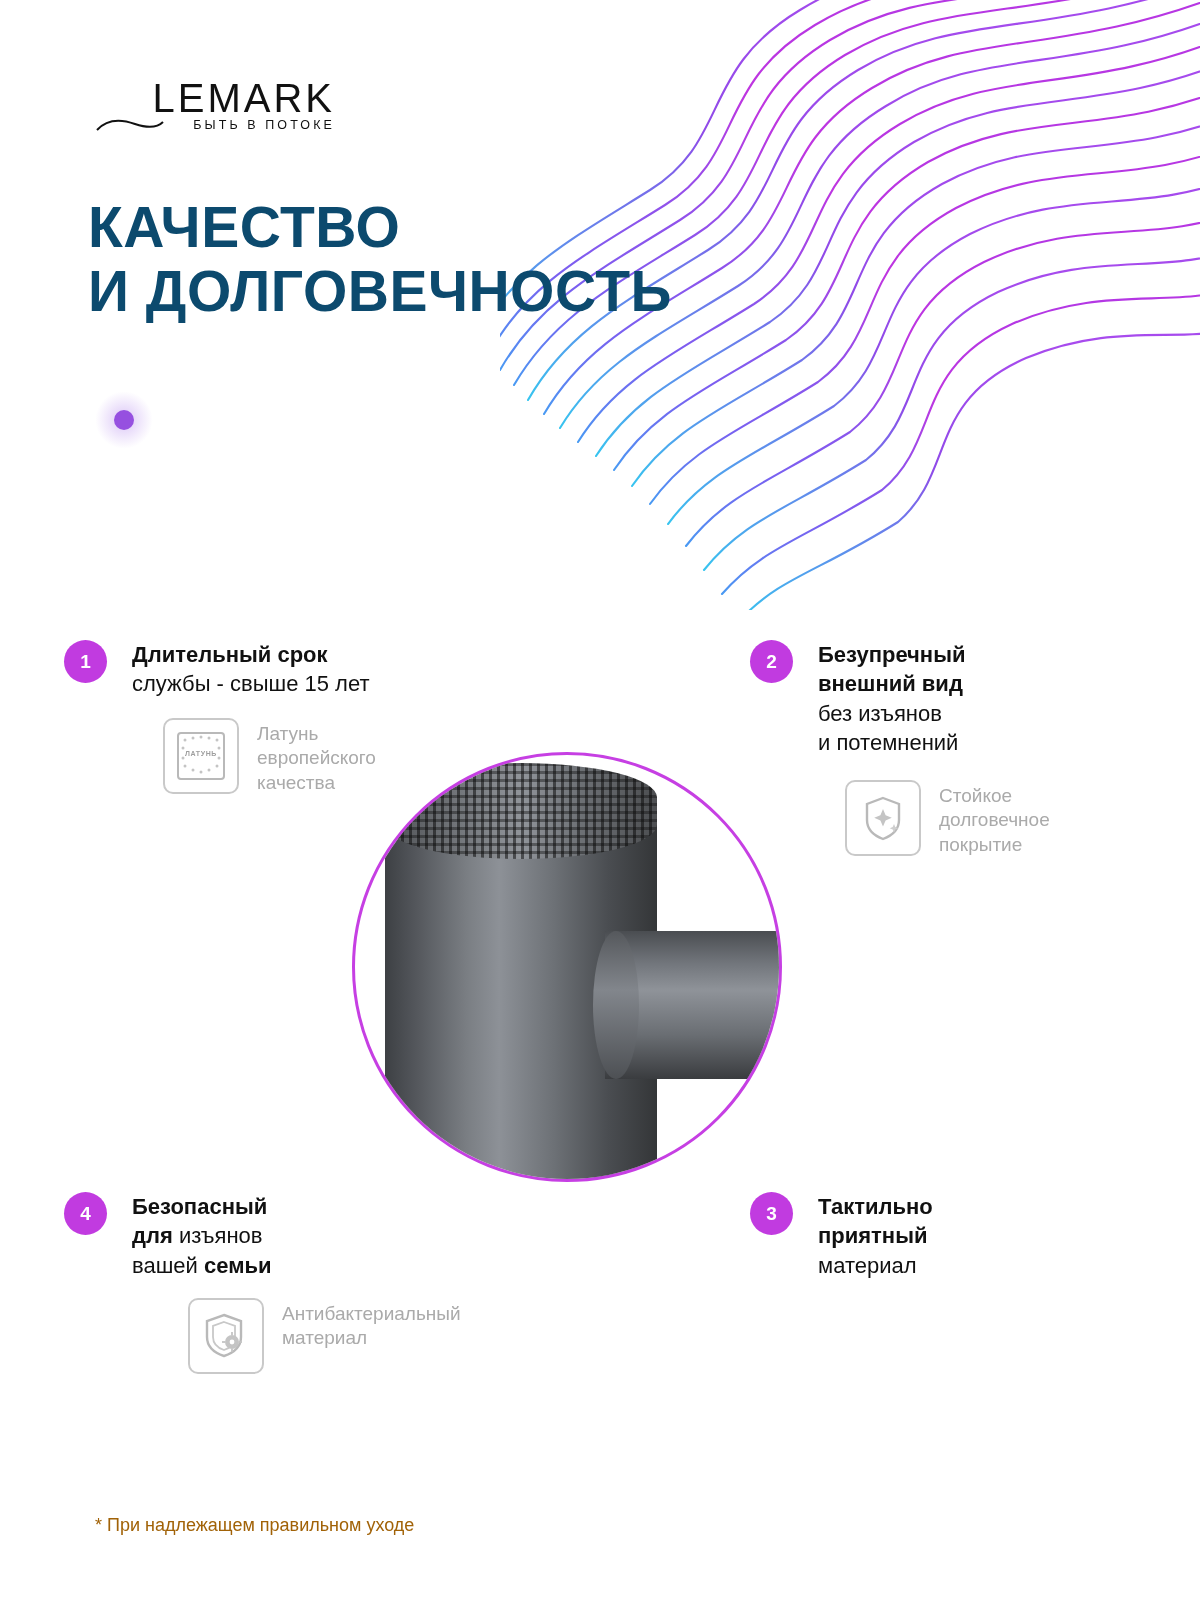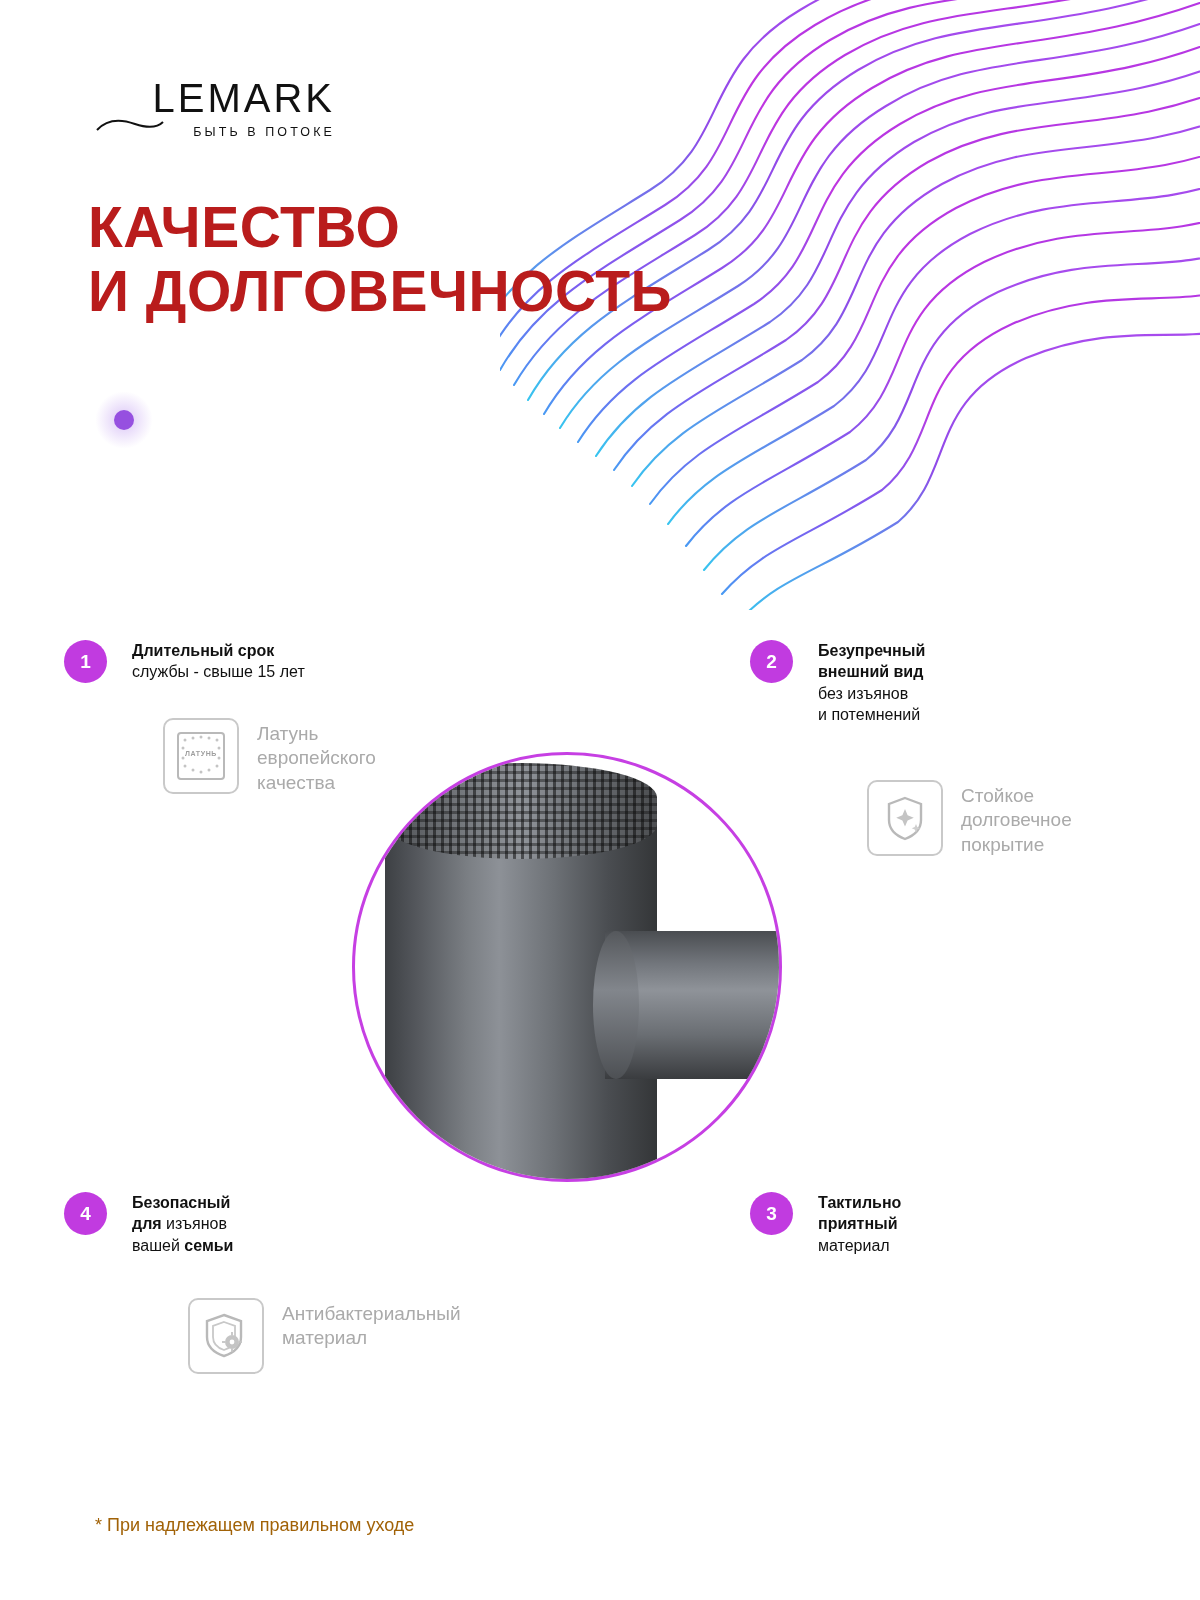--- a/index.html
+++ b/index.html
@@ -40,41 +40,40 @@
     letter-spacing: 3px;
     font-weight: 400;
     color: #111;
     line-height: 1;
     padding-left: 2px;
   }
   .logo-sub {
     font-size: 12.5px;
     letter-spacing: 3.1px;
     color: #111;
-    margin-top: 7px;
     padding-left: 70px;
   }
   .logo-swoosh {
     position: absolute;
     left: 0;
     top: 38px;
     width: 70px;
     height: 18px;
   }
 
   
   .headline {
     position: absolute;
     left: 88px;
     top: 196px;
     font-size: 57px;
     font-weight: bold;
     line-height: 1.12;
     letter-spacing: 0.5px;
-    color: #b91c1c;
+    color: #0c4a6e;
     white-space: pre-line;
   }
 
   
   .intro {
     position: absolute;
     left: 95px;
     top: 385px;
     width: 680px;
     display: flex;
@@ -123,21 +122,21 @@
     color: #fff;
     font-size: 19px;
     font-weight: bold;
     display: flex;
     align-items: center;
     justify-content: center;
     flex: 0 0 43px;
   }
   .feature-text {
     margin-left: 25px;
-    font-size: 16px;
+    font-size: 22px;
     line-height: 1.33;
     color: #111;
   }
   .feature-text b { font-weight: bold; }
 
   #feature-1 { left: 64px;  top: 640px; }
   #feature-2 { left: 750px; top: 640px; }
   #feature-4 { left: 64px;  top: 1192px; }
   #feature-3 { left: 750px; top: 1192px; }
 
@@ -159,21 +158,21 @@
   }
   .icon-caption {
     margin-left: 18px;
     font-size: 19px;
     line-height: 1.28;
     color: #aaaaaa;
     padding-top: 4px;
     white-space: pre-line;
   }
   #icon-brass    { left: 163px; top: 718px; }
-  #icon-coating  { left: 845px; top: 780px; margin-left: 22px; }
+  #icon-coating  { left: 845px; top: 780px; }
   #icon-anti     { left: 152px; top: 1298px; padding-left: 36px; }
 
   .brass-label {
     position: absolute;
     left: 0; right: 0;
     top: 30px;
     text-align: center;
     font-size: 7px;
     letter-spacing: 0.6px;
     color: #9e9e9e;

